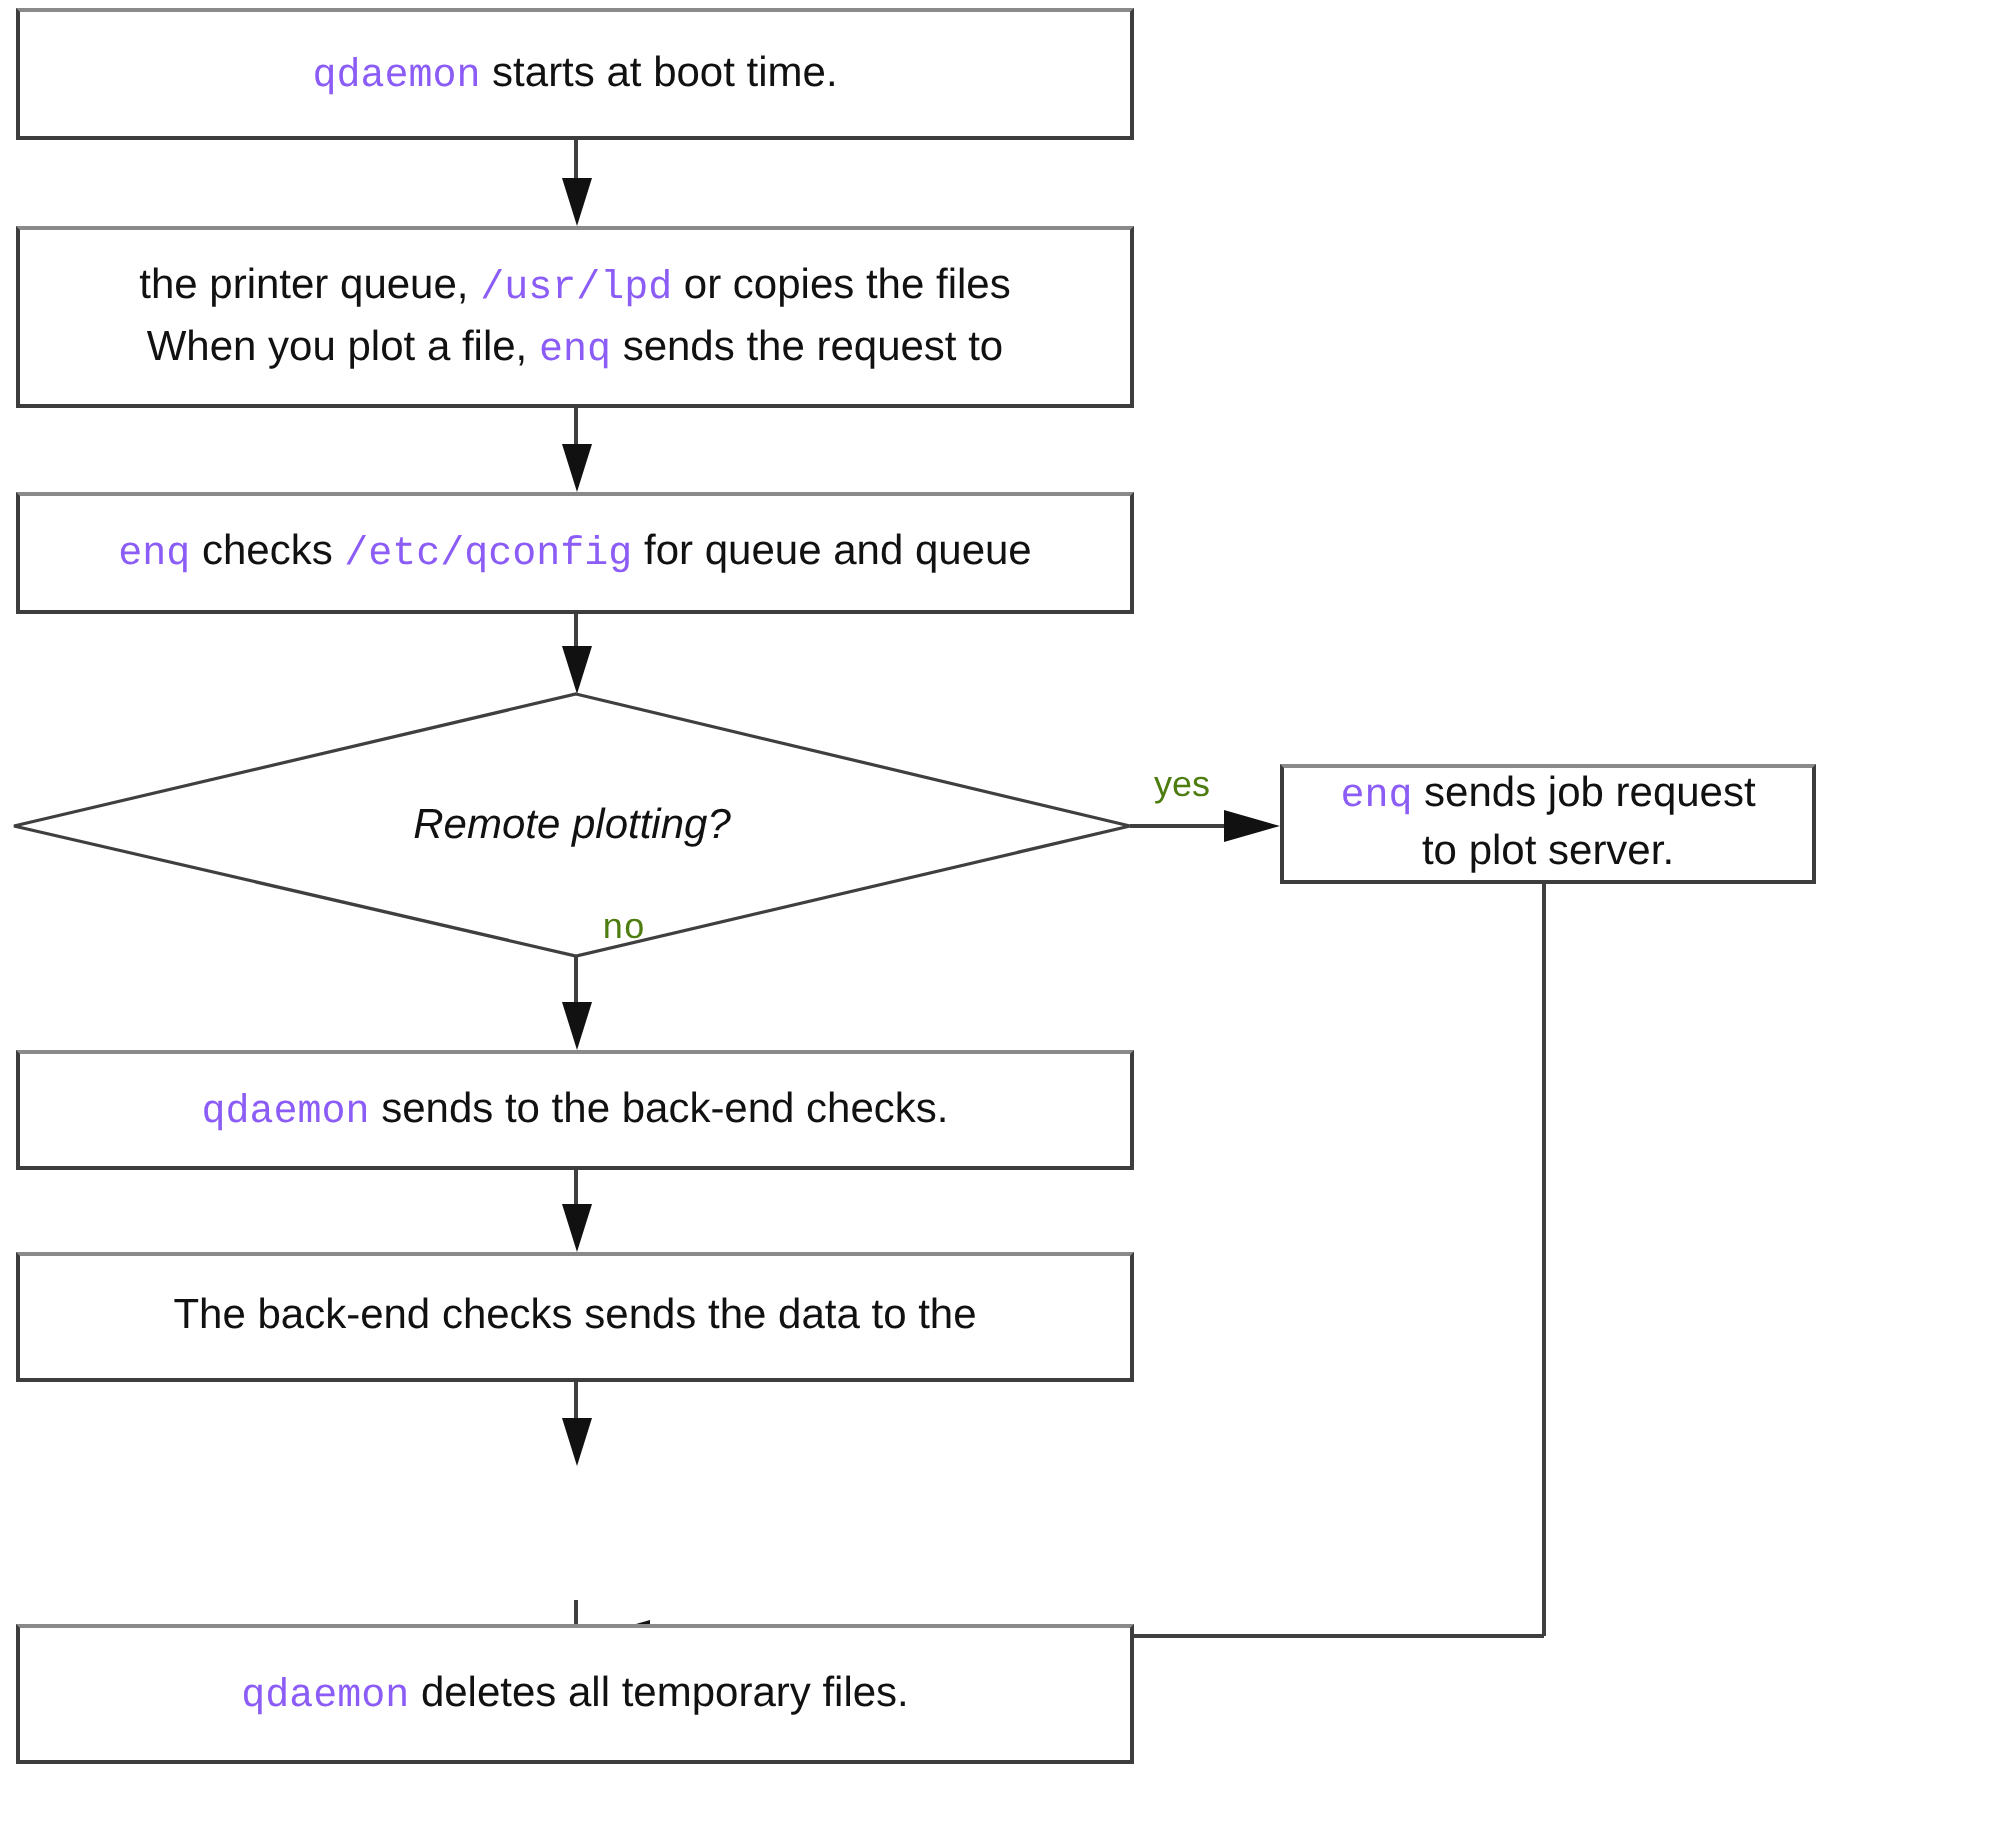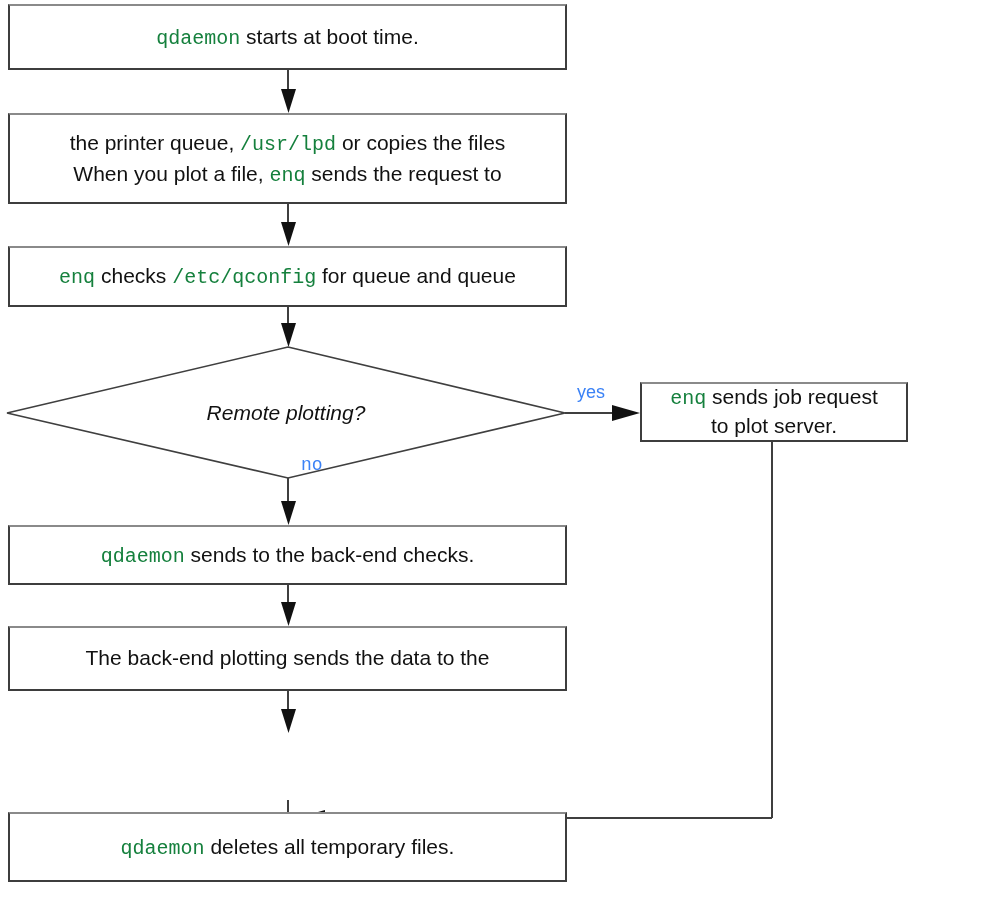--- a/index.html
+++ b/index.html
@@ -28,34 +28,34 @@
     flex-direction: column;
     align-items: center;
     justify-content: center;
     text-align: center;
     font-size: 21px;
     line-height: 1.45;
   }
   .mono {
     font-family: "Liberation Mono", "DejaVu Sans Mono", monospace;
     font-size: 20px;
-    color: #15803d;
+    color: #8b5cf6;
   }
   .decision-text {
     position: absolute;
     display: flex;
     align-items: center;
     justify-content: center;
     font-size: 21px;
     text-align: center;
   }
   .edge-label {
     position: absolute;
     font-size: 18px;
-    color: #3b82f6;
+    color: #4d7c0f;
   }
   .line { white-space: nowrap; }
 </style>
 </head>
 <body>
 
 <div class="stage">
 
   <svg class="connectors" viewBox="0 0 1005 916" xmlns="http://www.w3.org/2000/svg">
 
@@ -128,21 +128,21 @@
   </div>
 
   <div class="box" style="left:8px; top:525px; width:559px; height:60px;">
     <div class="line">
       <span class="mono">qdaemon</span><span> sends to the back-end checks.</span>
     </div>
   </div>
 
   <div class="box" style="left:8px; top:626px; width:559px; height:65px;">
     <div class="line">
-      <span>The back-end plotting sends the data to the</span>
+      <span>The back-end checks sends the data to the</span>
     </div>
   </div>
 
 
   <div class="box" style="left:8px; top:812px; width:559px; height:70px;">
     <div class="line">
       <span class="mono">qdaemon</span><span> deletes all temporary files.</span>
     </div>
   </div>
 

